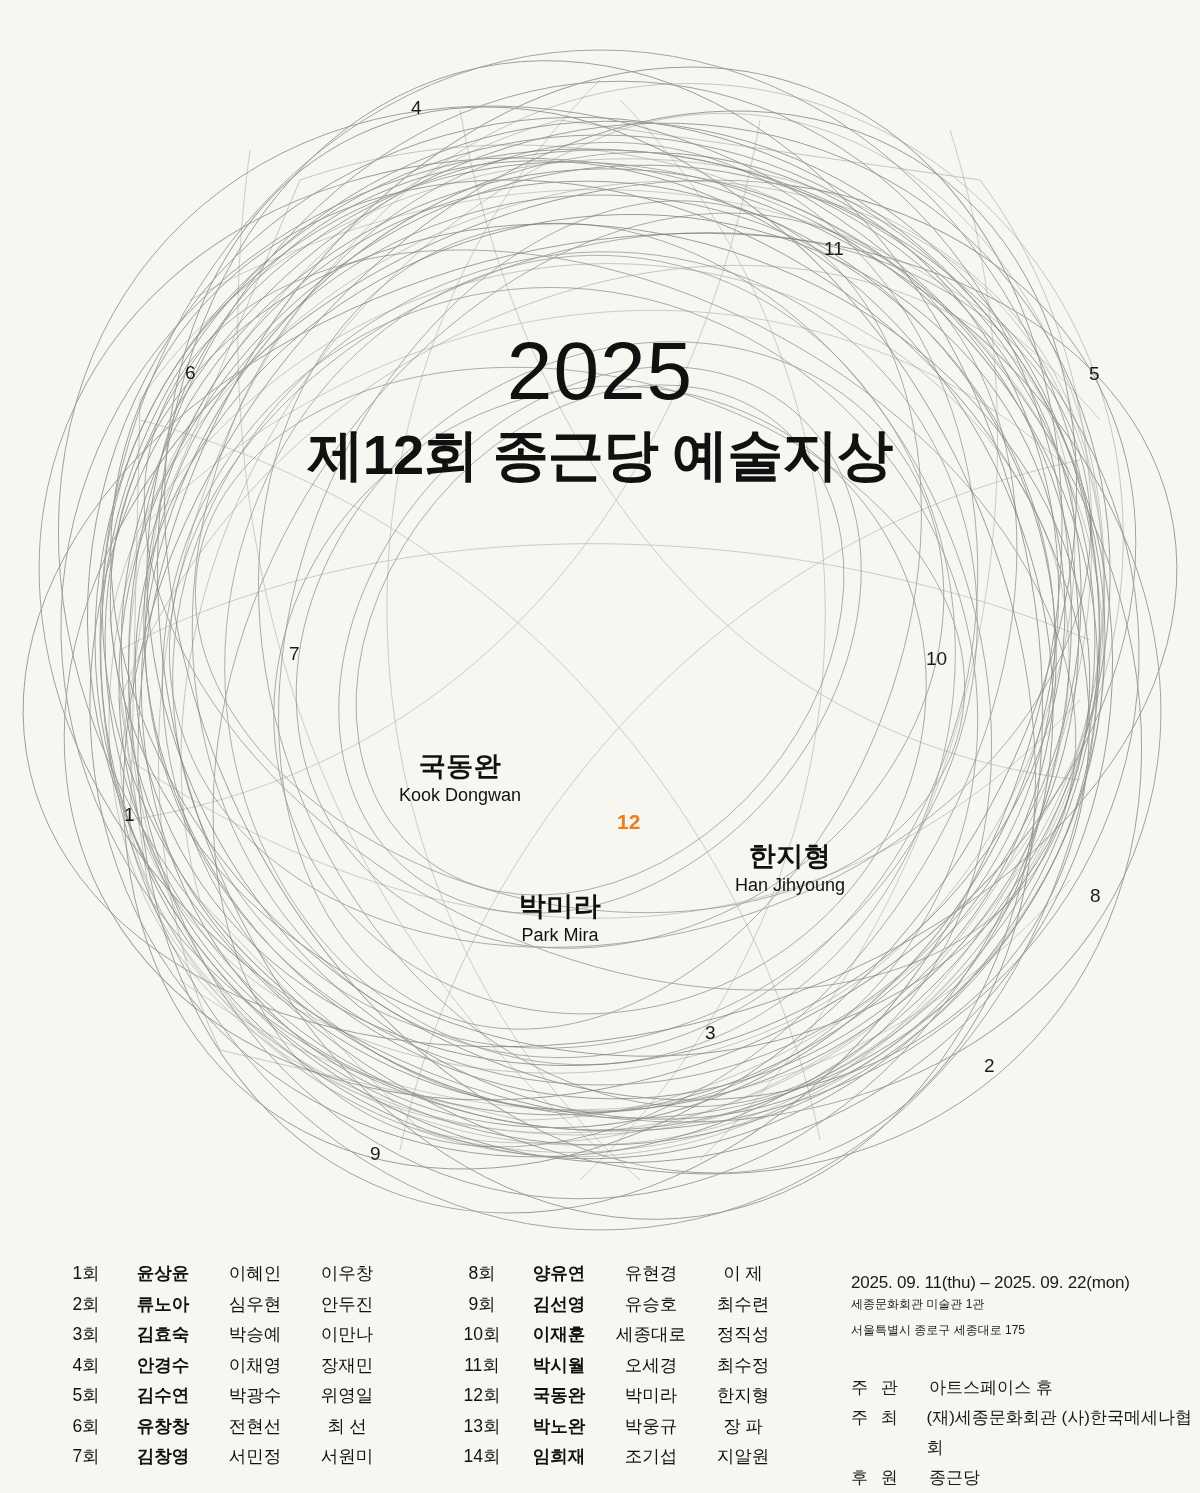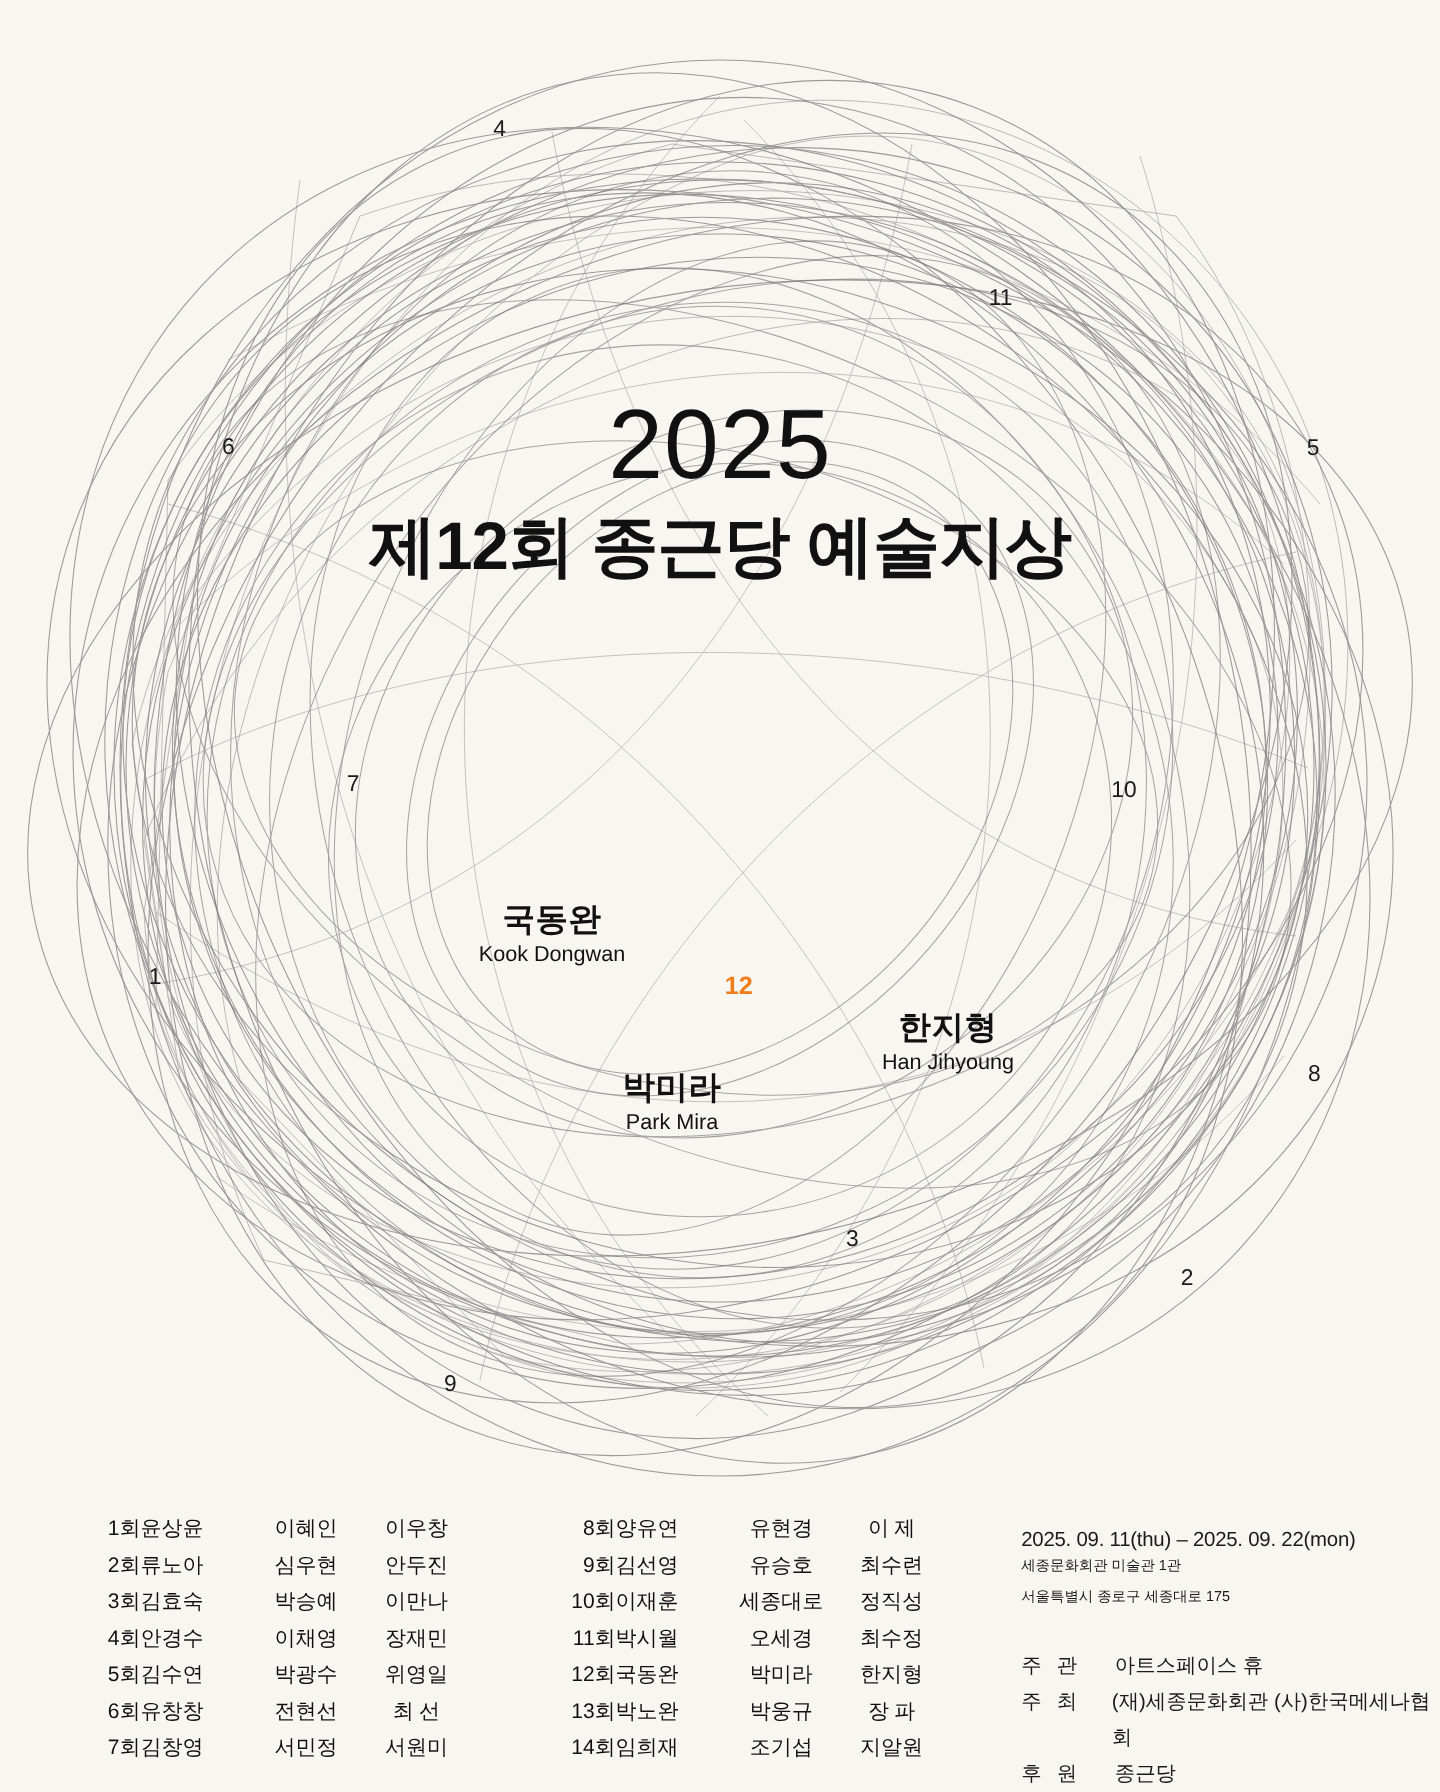--- a/index.html
+++ b/index.html
@@ -76,22 +76,22 @@
     display:flex;
   }
   .col-laureates {
     display:flex;
     font-size:17.5px;
     line-height:30.5px;
     color:#111;
   }
   .lcol { display:flex; flex-direction:column; }
   .lcol .cell { white-space:nowrap; }
-  .ed { width:62px; text-align:right; padding-right:0; }
-  .n1 { width:92px; text-align:left; }
+  .ed { width:62px; text-align:center; padding-right:0; }
+  .n1 { width:92px; text-align:center;font-weight:bold; }
   .n2 { width:92px; text-align:center; }
   .n3 { width:92px; text-align:center;font-family:Liberation Serif, serif; }
 
   #group-a { margin-left:55px; }
   #group-b { margin-left:58px; }
 
   #group-c {
     margin-left:62px;
     font-size:17px;
     line-height:1;
@@ -182,21 +182,21 @@
   </svg>
 
   <div>
     <span class="ring-num" style="left:411px; top:97px;">4</span>
     <span class="ring-num" style="left:824px; top:238px;">11</span>
     <span class="ring-num" style="left:185px; top:362px;">6</span>
     <span class="ring-num" style="left:1089px; top:363px;">5</span>
     <span class="ring-num" style="left:289px; top:643px;">7</span>
     <span class="ring-num" style="left:926px; top:648px;">10</span>
     <span class="ring-num" style="left:124px; top:804px;">1</span>
-    <span class="ring-num accent" style="left:604px; top:810px;">12</span>
+    <span class="ring-num accent" style="left:617px; top:810px;">12</span>
     <span class="ring-num" style="left:1090px; top:885px;">8</span>
     <span class="ring-num" style="left:705px; top:1022px;">3</span>
     <span class="ring-num" style="left:984px; top:1055px;">2</span>
     <span class="ring-num" style="left:370px; top:1143px;">9</span>
   </div>
 
   <div id="title-block">
     <div id="year">2025</div>
     <div id="main-title">제12회 종근당 예술지상</div>
   </div>

